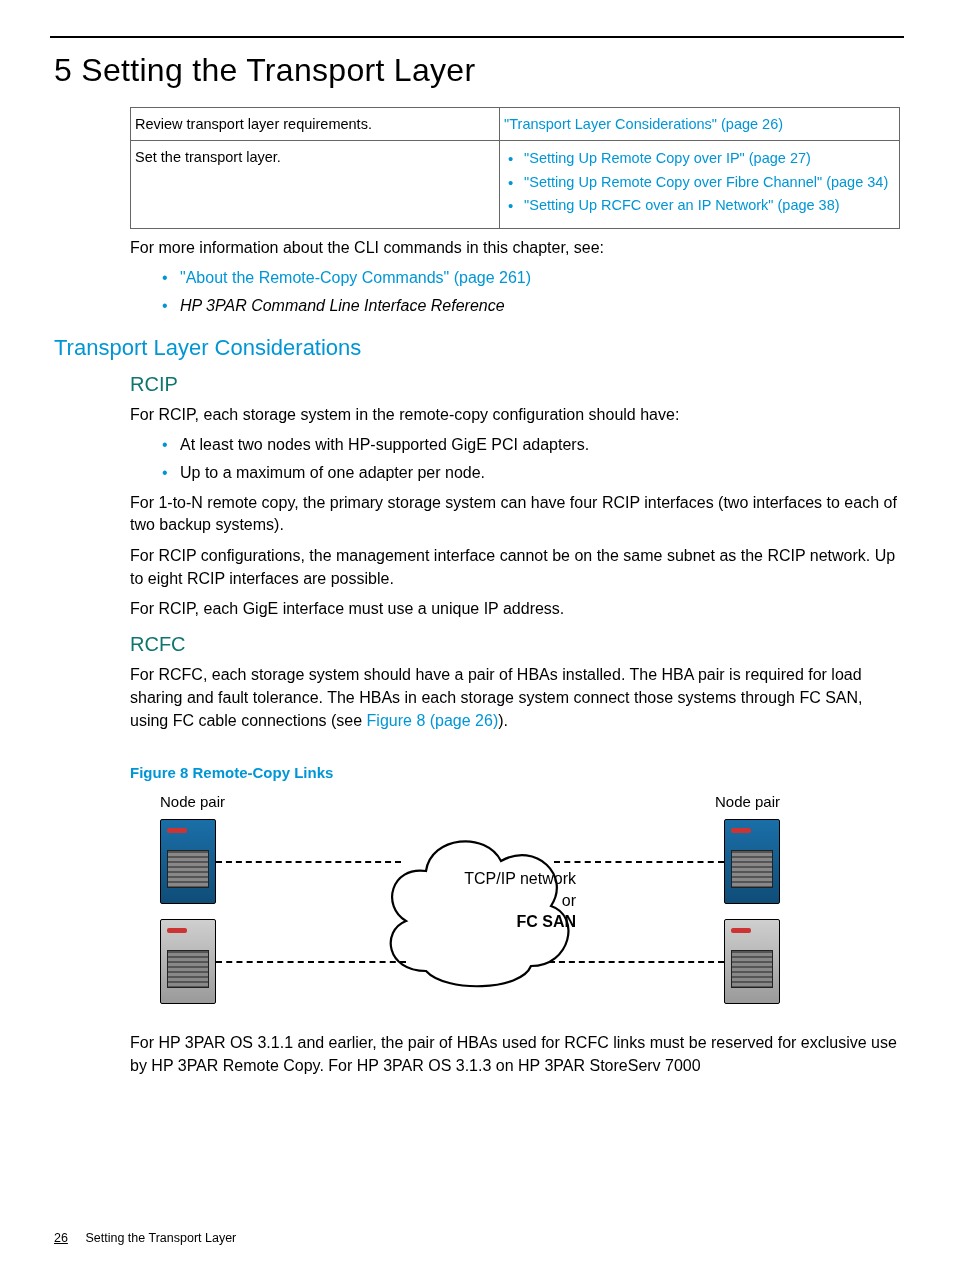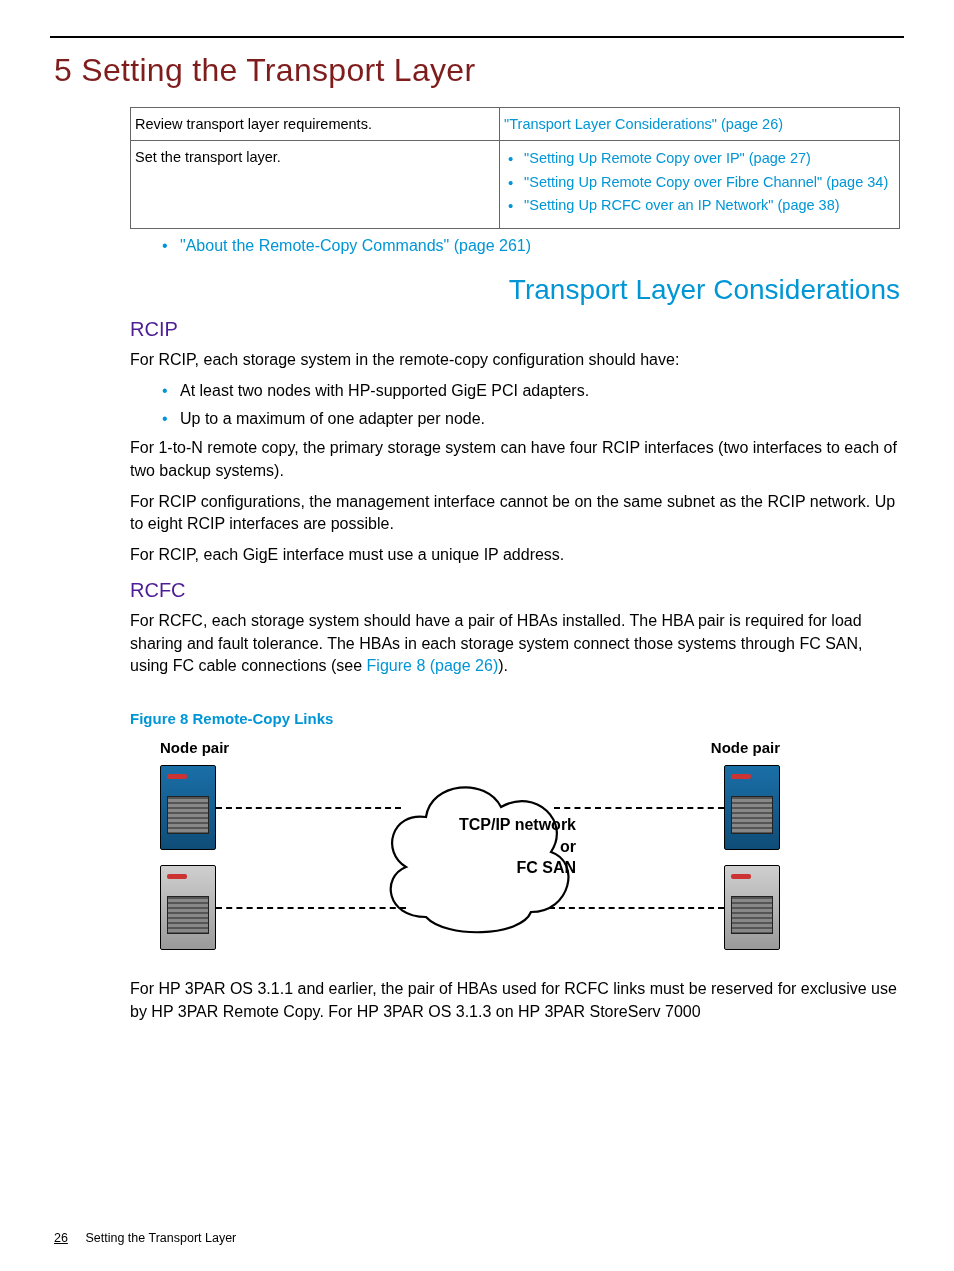--- a/index.html
+++ b/index.html
@@ -10,21 +10,21 @@
     background: #fff;
     width: 954px;
     height: 1271px;
     position: relative;
     padding: 36px 54px 28px 54px;
   }
   .top-rule { border-top: 2px solid #000; margin-bottom: 14px; margin-left: -4px; margin-right: -4px; }
   h1 {
     font-size: 32px;
     font-weight: 300;
-    color: #7f1d1d;
+    color: #000000;
     letter-spacing: 0.3px;
     margin-bottom: 18px;
   }
   .content { margin-left: 76px; margin-right: 0; }
   table.task { border-collapse: collapse; width: 100%; }
   table.task td {
     border: 1px solid #666;
     padding: 8px 4px;
     font-size: 14.5px;
     vertical-align: top;
@@ -37,40 +37,39 @@
     content: "•"; color: #0096d6; position: absolute; left: 0; top: 0px; font-size: 15px;
   }
   .intro { margin-top: 22px; font-size: 16px; }
   ul.dot { list-style: none; padding-left: 32px; margin-top: 6px; }
   ul.dot li { position: relative; padding-left: 18px; margin: 6px 0; font-size: 16px; line-height: 1.35; }
   ul.dot li::before {
     content: "•"; color: #0096d6; position: absolute; left: 0; top: 0px; font-size: 16px;
   }
   .italic { font-style: italic; }
   h2 {
-    font-size: 28px;
+    font-size: 22px;
     font-weight: 300;
     color: #0096d6;
     margin-top: 18px;
     margin-bottom: 10px;
     margin-left: 0;
-    text-align: right;
   }
   h2.outer { margin-left: -76px; }
   h3 {
     font-size: 20px;
     font-weight: 300;
-    color: #4c1d95;
+    color: #0f766e;
     margin-top: 12px;
     margin-bottom: 8px;
   }
   p.body { font-size: 16px; line-height: 1.42; margin: 8px 0; }
   .fig-caption { color: #0096d6; font-weight: bold; font-size: 15px; margin-top: 32px; margin-bottom: 10px; }
   .figure {
-    width: 640px; height: 225px; position: relative; margin: 12px 0 14px 20px; font-weight: bold;
+    width: 640px; height: 225px; position: relative; margin: 12px 0 14px 20px;
   }
   .np-label { font-size: 15px; position: absolute; top: 0; }
   .np-left { left: 10px; }
   .np-right { right: 10px; }
   .tower {
     position: absolute; width: 56px; height: 85px;
     background: linear-gradient(#1a6fa8, #0f4d78);
     border: 1px solid #000; border-radius: 2px;
   }
   .tower.gray {
@@ -121,22 +120,24 @@
         <ul class="cell-list">
           <li><span class="link">"Setting Up Remote Copy over IP" (page 27)</span></li>
           <li><span class="link">"Setting Up Remote Copy over Fibre Channel" (page 34)</span></li>
           <li><span class="link">"Setting Up RCFC over an IP Network" (page 38)</span></li>
         </ul>
       </td>
     </tr>
   </tbody>
     </table>
 
+  <p class="body intro">For more information about the CLI commands in this chapter, see:</p>
   <ul class="dot">
     <li><span class="link">"About the Remote-Copy Commands" (page 261)</span></li>
+    <li><span class="italic">HP 3PAR Command Line Interface Reference</span></li>
   </ul>
 
   <h2 class="outer">Transport Layer Considerations</h2>
 
   <h3>RCIP</h3>
   <p class="body">For RCIP, each storage system in the remote-copy configuration should have:</p>
   <ul class="dot">
     <li>At least two nodes with HP-supported GigE PCI adapters.</li>
     <li>Up to a maximum of one adapter per node.</li>
   </ul>

